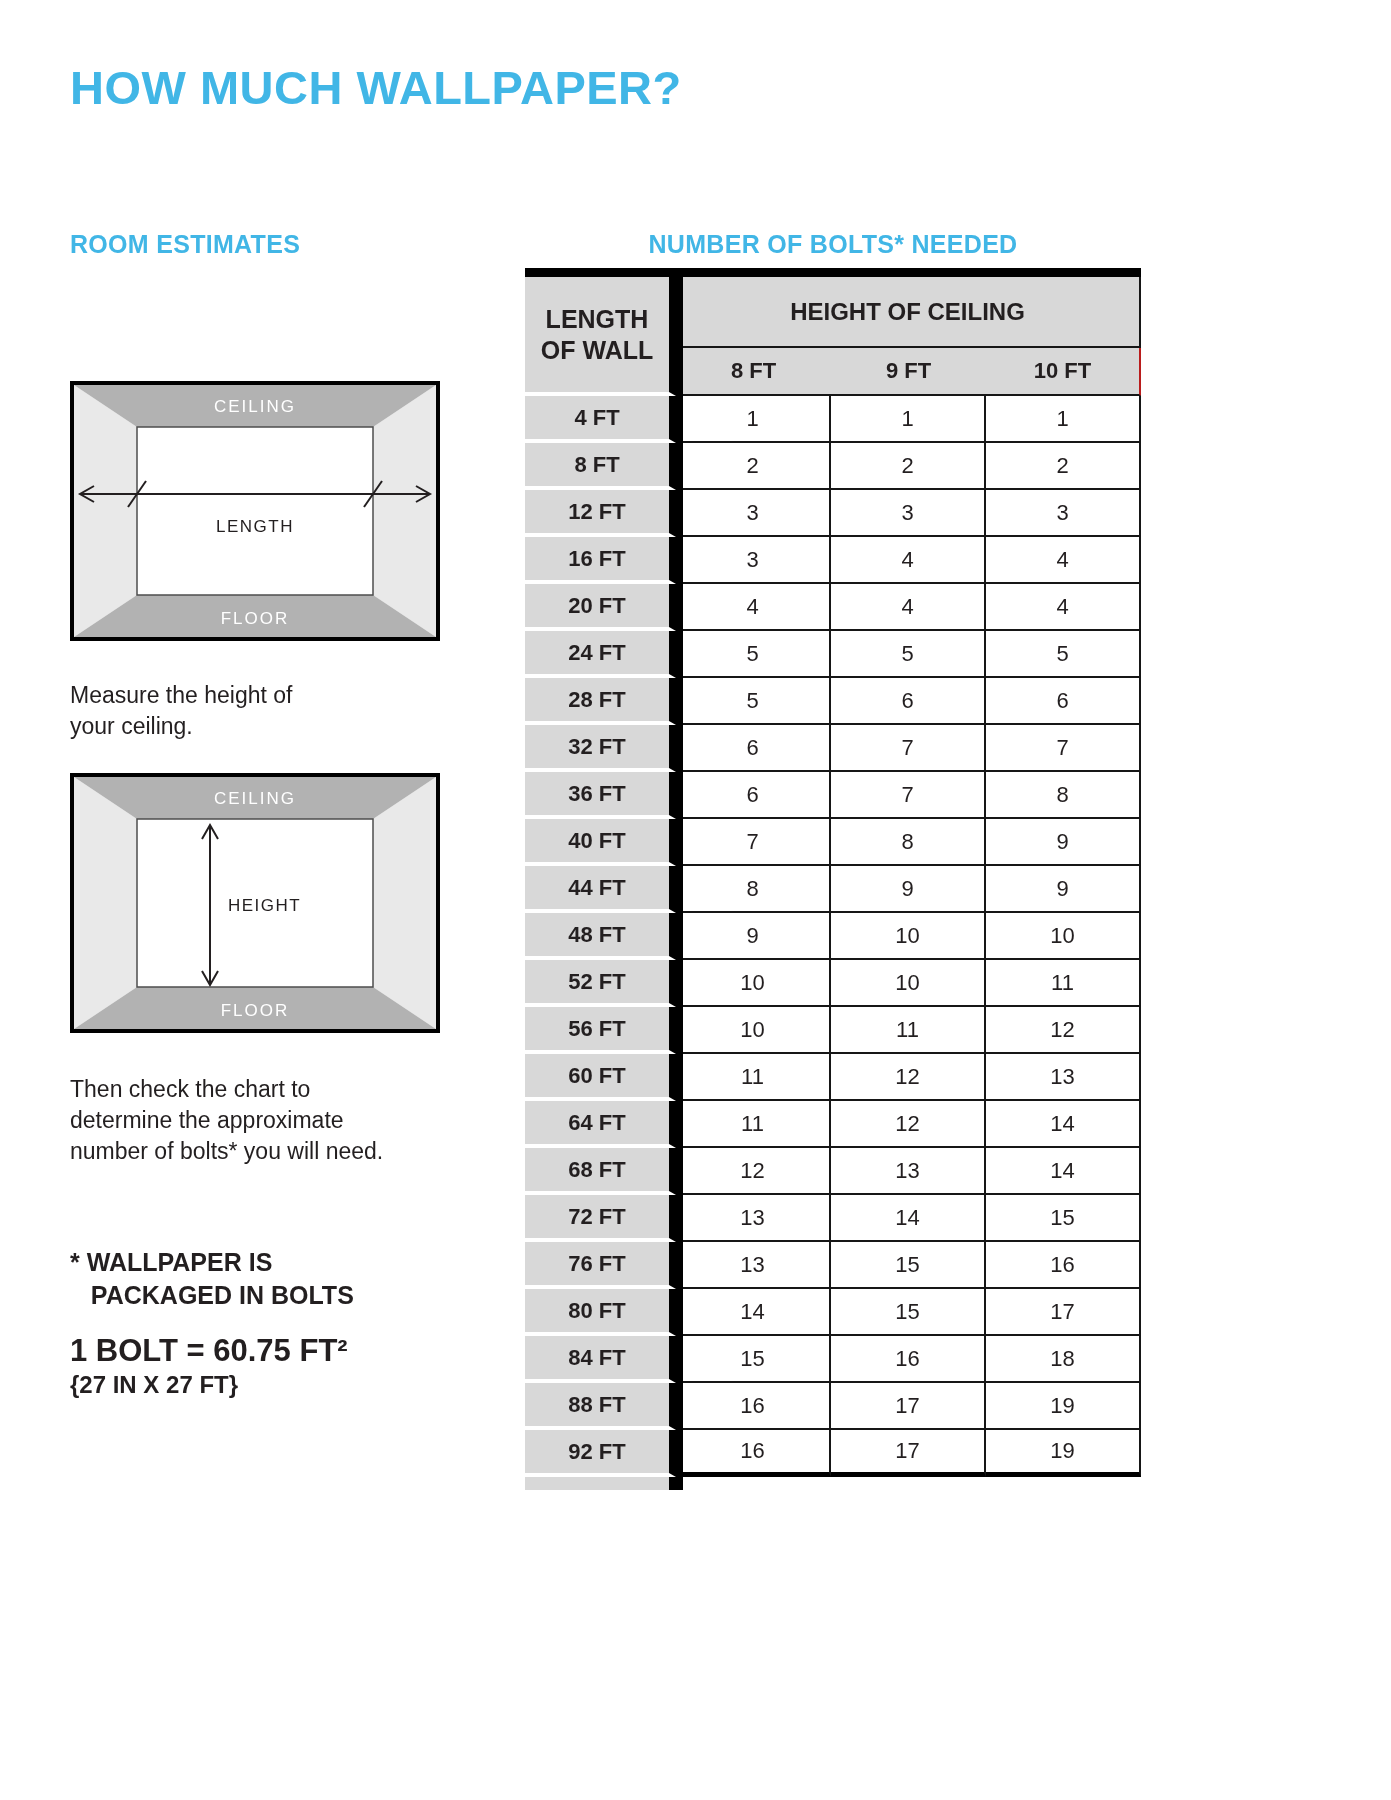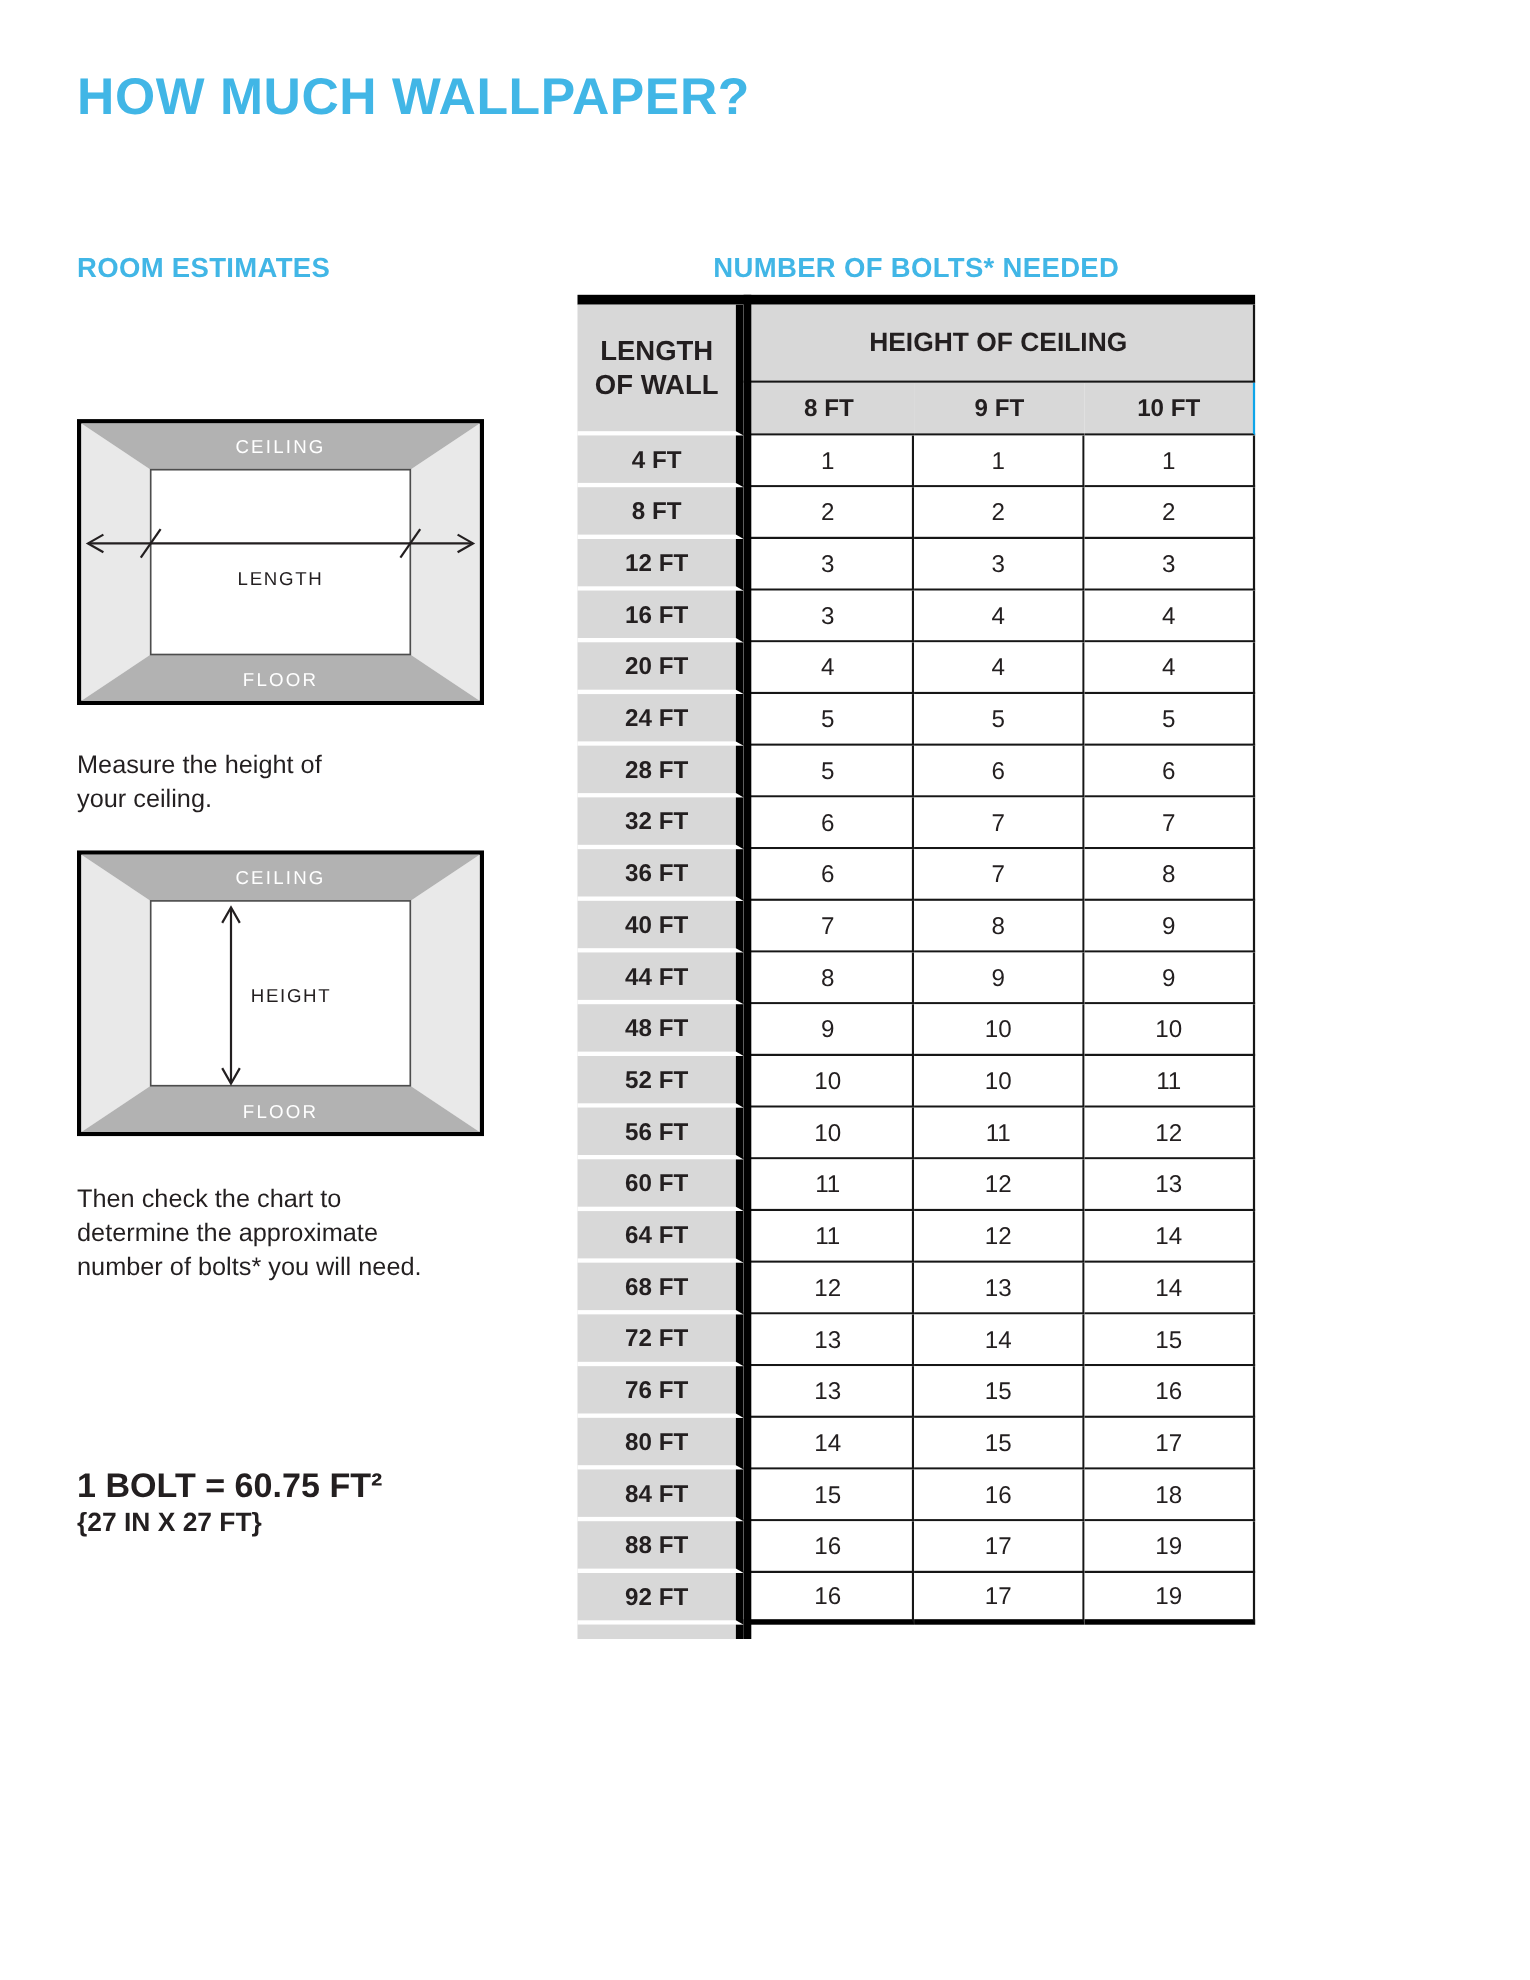--- a/index.html
+++ b/index.html
@@ -29,21 +29,21 @@
   .bolt-dim { position:absolute; left:70px; top:1371px; font-size:24px; font-weight:700; }
 
   .bolts-wrap { position:absolute; left:525px; top:268px; width:616px; }
   table.bolts { width:616px; border-collapse:separate; border-spacing:0; table-layout:fixed; border-top:9px solid #000; }
   .bolts th, .bolts td { text-align:center; vertical-align:middle; padding:0; }
   .bolts .rowhead  { width:151px; background:#d8d8d8; font-size:25px; font-weight:700; line-height:1.22;
                      white-space:pre-line; border-right:7px solid #000; border-bottom:4px solid #fff; }
   .bolts .groups   { background:#d8d8d8; font-size:24px; font-weight:700; height:71px;
                      border-bottom:2px solid #161616; border-right:2px solid #161616; }
   .bolts .colhead  { background:#d8d8d8; font-size:22px; font-weight:700; height:48px; border-bottom:2px solid #161616; }
-  .bolts .colhead:last-child { border-right:2px solid #0ea5e9;margin-top:16px; }
+  .bolts .colhead:last-child { border-right:2px solid #b91c1c;margin-top:16px; }
   .bolts tbody .rowlabel { background:#d8d8d8; font-size:22px; font-weight:700; height:47px;
                      border-right:7px solid #000; border-bottom:4px solid #fff; }
   .bolts tbody td  { background:#ffffff; font-size:22px; font-weight:400; height:47px;
                      border-right:2px solid #161616; border-bottom:2px solid #161616; }
   .bolts tbody tr:last-child td { border-bottom:5px solid #000; }
   .bolts tfoot .footcell  { background:#d8d8d8; height:13px; border-right:7px solid #000; }
   .bolts tfoot .footblank { background:transparent; }
   .vline { position:absolute; left:151px; top:0; bottom:0; width:7px; background:#000; }
 </style>
 </head>
@@ -93,20 +93,22 @@
       <polyline points="132,66 140,52 148,66" fill="none" stroke="#231f20" stroke-width="2"></polyline>
       <polyline points="132,198 140,212 148,198" fill="none" stroke="#231f20" stroke-width="2"></polyline>
       <text x="158" y="138" class="dim-text start">HEIGHT</text>
     </svg>
   </div>
 
   <div class="para" id="para3">Then check the chart to
 determine the approximate
 number of bolts* you will need.</div>
 
+  <div class="footnote">* WALLPAPER IS
+   PACKAGED IN BOLTS</div>
   <div class="bolt-eq">1 BOLT = 60.75 FT²</div>
   <div class="bolt-dim">{27 IN X 27 FT}</div>
 
   <div class="bolts-wrap">
     <table class="bolts">
       <thead>
         <tr>
           <th class="rowhead" rowspan="2">LENGTH
 OF WALL</th>
           <th class="groups" colspan="3">HEIGHT OF CEILING</th>

